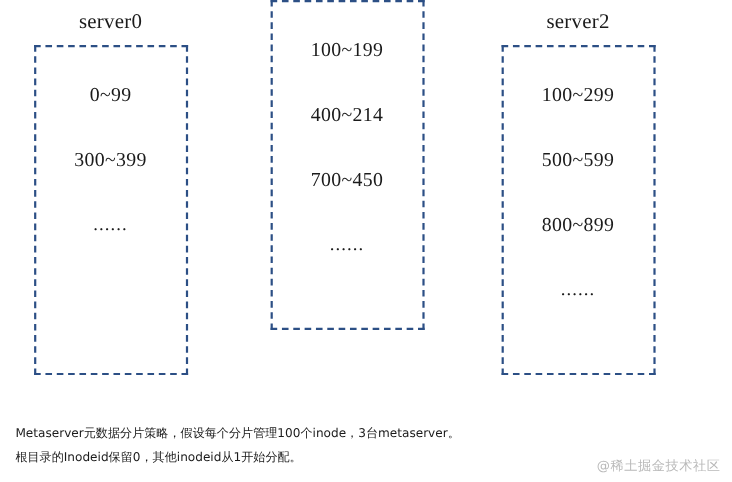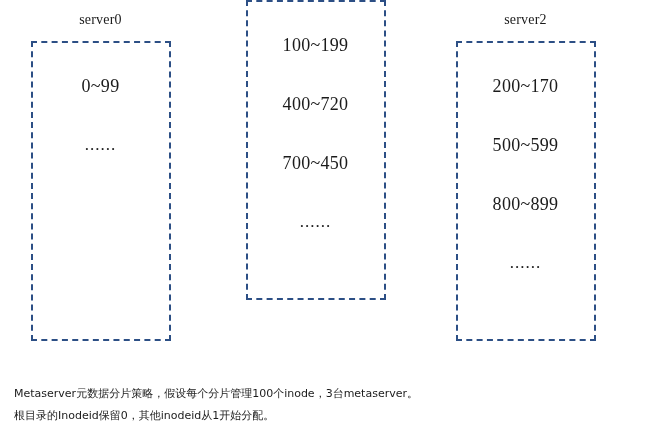--- a/index.html
+++ b/index.html
@@ -32,21 +32,21 @@
     width: 185px;
     display: flex;
     flex-direction: column;
     align-items: center;
   }
   .col-0 { margin-left: 8px; }
   .col-1 { margin-left: 30px; }
   .col-2 { margin-left: 25px; }
 
   .server-title {
-    font-size: 14px;
+    font-size: 19px;
     line-height: 24px;
     color: #1b1b1b;
     margin-top: 8px;
     margin-bottom: 9px;
     letter-spacing: 0.2px;
   }
   .box {
     width: 140px;
     height: 300px;
     border: 2px dashed #2c4f85;
@@ -97,44 +97,46 @@
 <body>
 
 <div class="diagram">
 
   <div class="columns">
 
     <div class="column col-0">
       <div class="server-title">server0</div>
       <div class="box">
         <div class="range">0~99</div>
+        <div class="range">300~399</div>
         <div class="range ellipsis">......</div>
       </div>
     </div>
 
     <div class="column col-1">
       <div class="box">
         <div class="range">100~199</div>
-        <div class="range">400~720</div>
+        <div class="range">400~214</div>
         <div class="range">700~450</div>
         <div class="range ellipsis">......</div>
       </div>
     </div>
 
     <div class="column col-2">
       <div class="server-title">server2</div>
       <div class="box">
-        <div class="range">200~170</div>
+        <div class="range">100~299</div>
         <div class="range">500~599</div>
         <div class="range">800~899</div>
         <div class="range ellipsis">......</div>
       </div>
     </div>
 
   </div>
 
   <div class="caption">
     <div class="caption-line">Metaserver元数据分片策略，假设每个分片管理100个inode，3台metaserver。</div>
     <div class="caption-line">根目录的Inodeid保留0，其他inodeid从1开始分配。</div>
   </div>
 
+  <div class="watermark">@稀土掘金技术社区</div>
 
 </div>
 
 </body></html>

